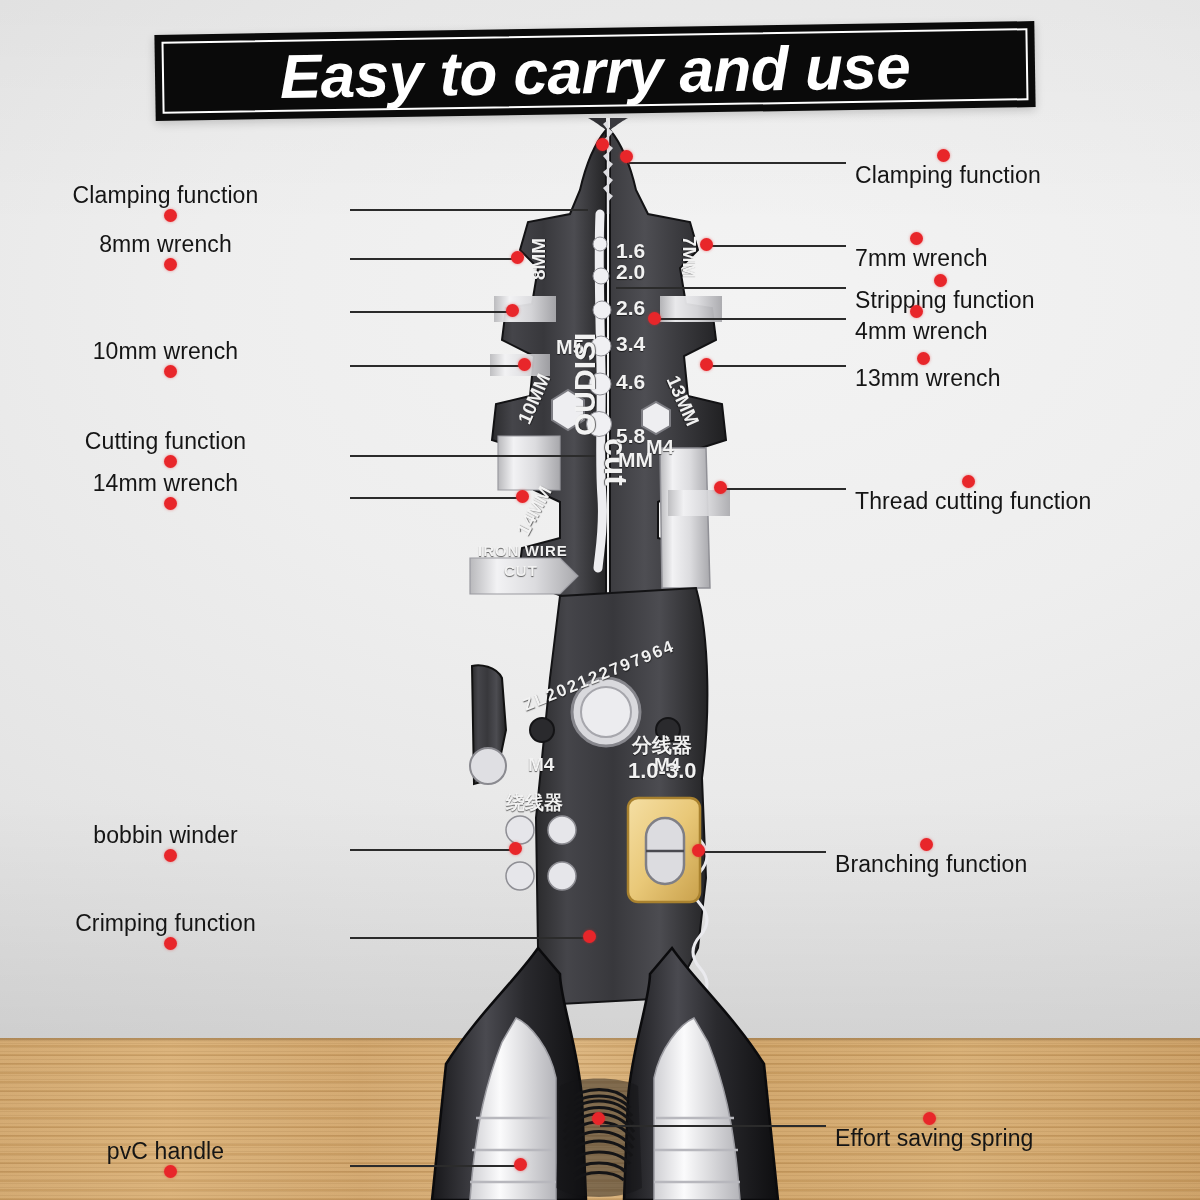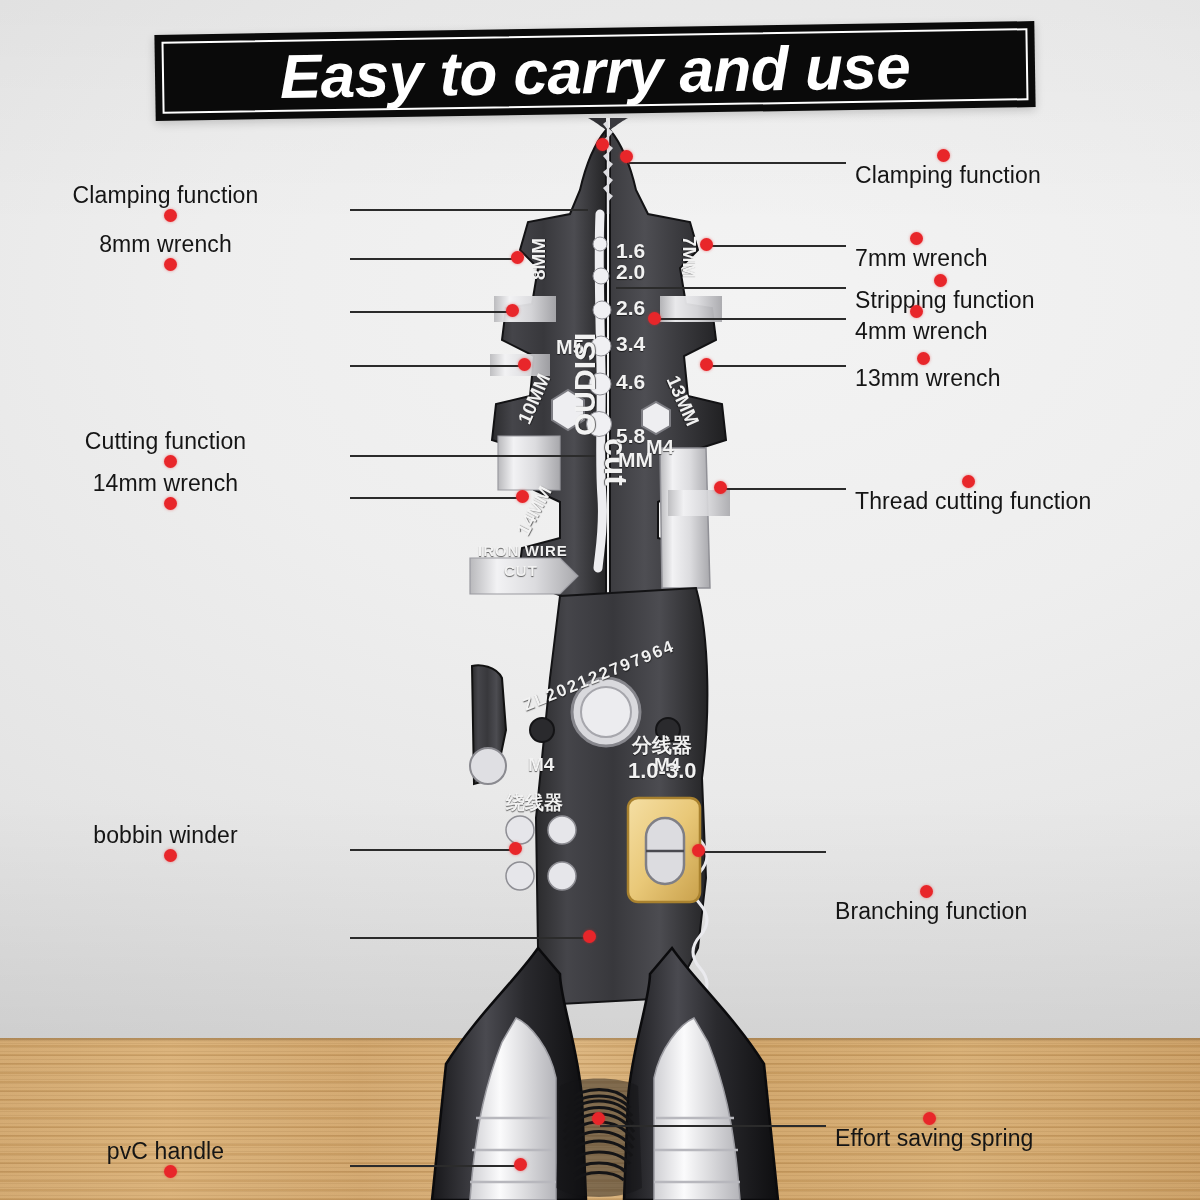--- a/index.html
+++ b/index.html
@@ -302,20 +302,24 @@
   <div class="cal left" style="left:0;top:245px;width:340px;">
     <span class="txt">8mm wrench</span>
     <span class="dot"></span>
   </div>
   <div class="lead" style="position:absolute;left:350px;top:258px;width:167px;"></div>
   <div class="enddot" style="left:511px;top:251px;"></div>
 
   <div class="lead" style="position:absolute;left:350px;top:311px;width:162px;"></div>
   <div class="enddot" style="left:506px;top:304px;"></div>
 
+  <div class="cal left" style="left:0;top:352px;width:340px;">
+    <span class="txt">10mm wrench</span>
+    <span class="dot"></span>
+  </div>
   <div class="lead" style="position:absolute;left:350px;top:365px;width:174px;"></div>
   <div class="enddot" style="left:518px;top:358px;"></div>
 
   <div class="cal left" style="left:0;top:442px;width:340px;">
     <span class="txt">Cutting function</span>
     <span class="dot"></span>
   </div>
   <div class="lead" style="position:absolute;left:350px;top:455px;width:245px;"></div>
 
   <div class="cal left" style="left:0;top:484px;width:340px;">
@@ -325,20 +329,24 @@
   <div class="lead" style="position:absolute;left:350px;top:497px;width:172px;"></div>
   <div class="enddot" style="left:516px;top:490px;"></div>
 
   <div class="cal left" style="left:0;top:836px;width:340px;">
     <span class="txt">bobbin winder</span>
     <span class="dot"></span>
   </div>
   <div class="lead" style="position:absolute;left:350px;top:849px;width:165px;"></div>
   <div class="enddot" style="left:509px;top:842px;"></div>
 
+  <div class="cal left" style="left:0;top:924px;width:340px;">
+    <span class="txt">Crimping function</span>
+    <span class="dot"></span>
+  </div>
   <div class="lead" style="position:absolute;left:350px;top:937px;width:240px;"></div>
   <div class="enddot" style="left:583px;top:930px;"></div>
 
   <div class="cal left" style="left:0;top:1152px;width:340px;">
     <span class="txt">pvC handle</span>
     <span class="dot"></span>
   </div>
   <div class="lead" style="position:absolute;left:350px;top:1165px;width:170px;"></div>
   <div class="enddot" style="left:514px;top:1158px;"></div>
 
@@ -376,21 +384,21 @@
   <div class="lead" style="position:absolute;left:708px;top:365px;width:138px;"></div>
   <div class="enddot" style="left:700px;top:358px;"></div>
 
   <div class="cal right" style="left:846px;top:475px;">
     <span class="dot"></span>
     <span class="txt">Thread cutting function</span>
   </div>
   <div class="lead" style="position:absolute;left:722px;top:488px;width:124px;"></div>
   <div class="enddot" style="left:714px;top:481px;"></div>
 
-  <div class="cal right" style="left:826px;top:838px;margin-top:47px;">
+  <div class="cal right" style="left:826px;top:838px;">
     <span class="dot"></span>
     <span class="txt">Branching function</span>
   </div>
   <div class="lead" style="position:absolute;left:700px;top:851px;width:126px;"></div>
   <div class="enddot" style="left:692px;top:844px;"></div>
 
   <div class="cal right" style="left:826px;top:1112px;">
     <span class="dot"></span>
     <span class="txt">Effort saving spring</span>
   </div>

